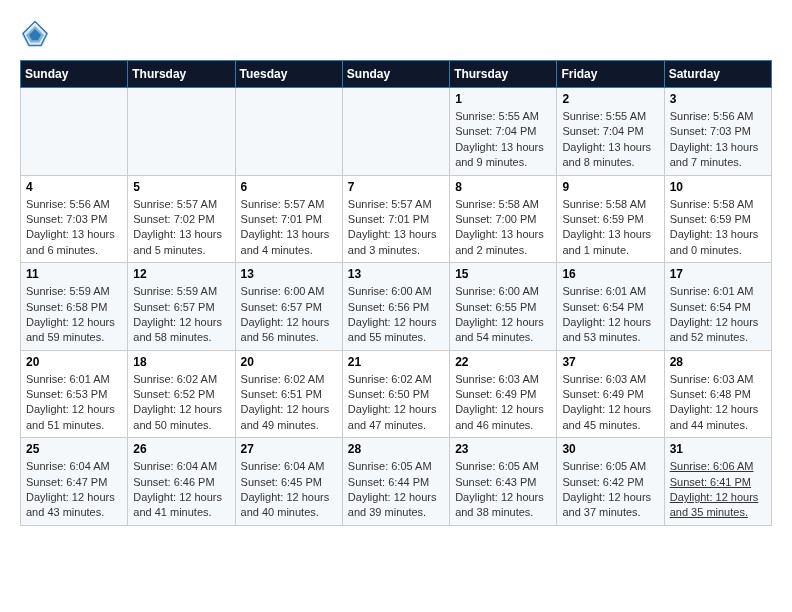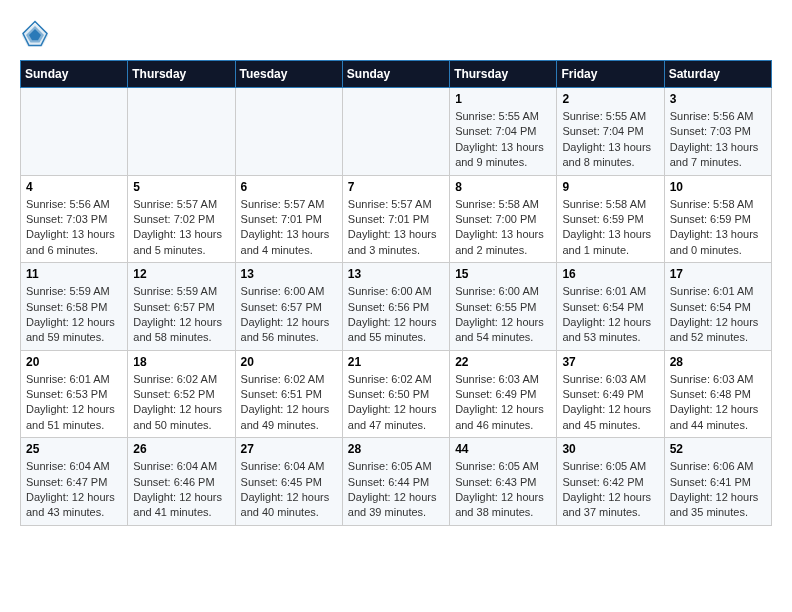--- a/index.html
+++ b/index.html
@@ -295,32 +295,32 @@
 Sunset: 6:45 PM
 Daylight: 12 hours and 40 minutes.</div>
         </td>
         <td>
           <span class="day-num">28</span>
           <div class="day-info" style="white-space: pre-line;">Sunrise: 6:05 AM
 Sunset: 6:44 PM
 Daylight: 12 hours and 39 minutes.</div>
         </td>
         <td>
-          <span class="day-num">44</span>
+          <span class="day-num">23</span>
           <div class="day-info" style="white-space: pre-line;">Sunrise: 6:05 AM
 Sunset: 6:43 PM
 Daylight: 12 hours and 38 minutes.</div>
         </td>
         <td>
           <span class="day-num">30</span>
           <div class="day-info" style="white-space: pre-line;">Sunrise: 6:05 AM
 Sunset: 6:42 PM
 Daylight: 12 hours and 37 minutes.</div>
         </td>
         <td>
-          <span class="day-num">52</span>
-          <div class="day-info" style="white-space: pre-line;">Sunrise: 6:06 AM
+          <span class="day-num">31</span>
+          <div class="day-info" style="white-space: pre-line; text-decoration: underline;">Sunrise: 6:06 AM
 Sunset: 6:41 PM
 Daylight: 12 hours and 35 minutes.</div>
         </td>
       </tr>
     </tbody>
 </table>
 
 </body></html>

